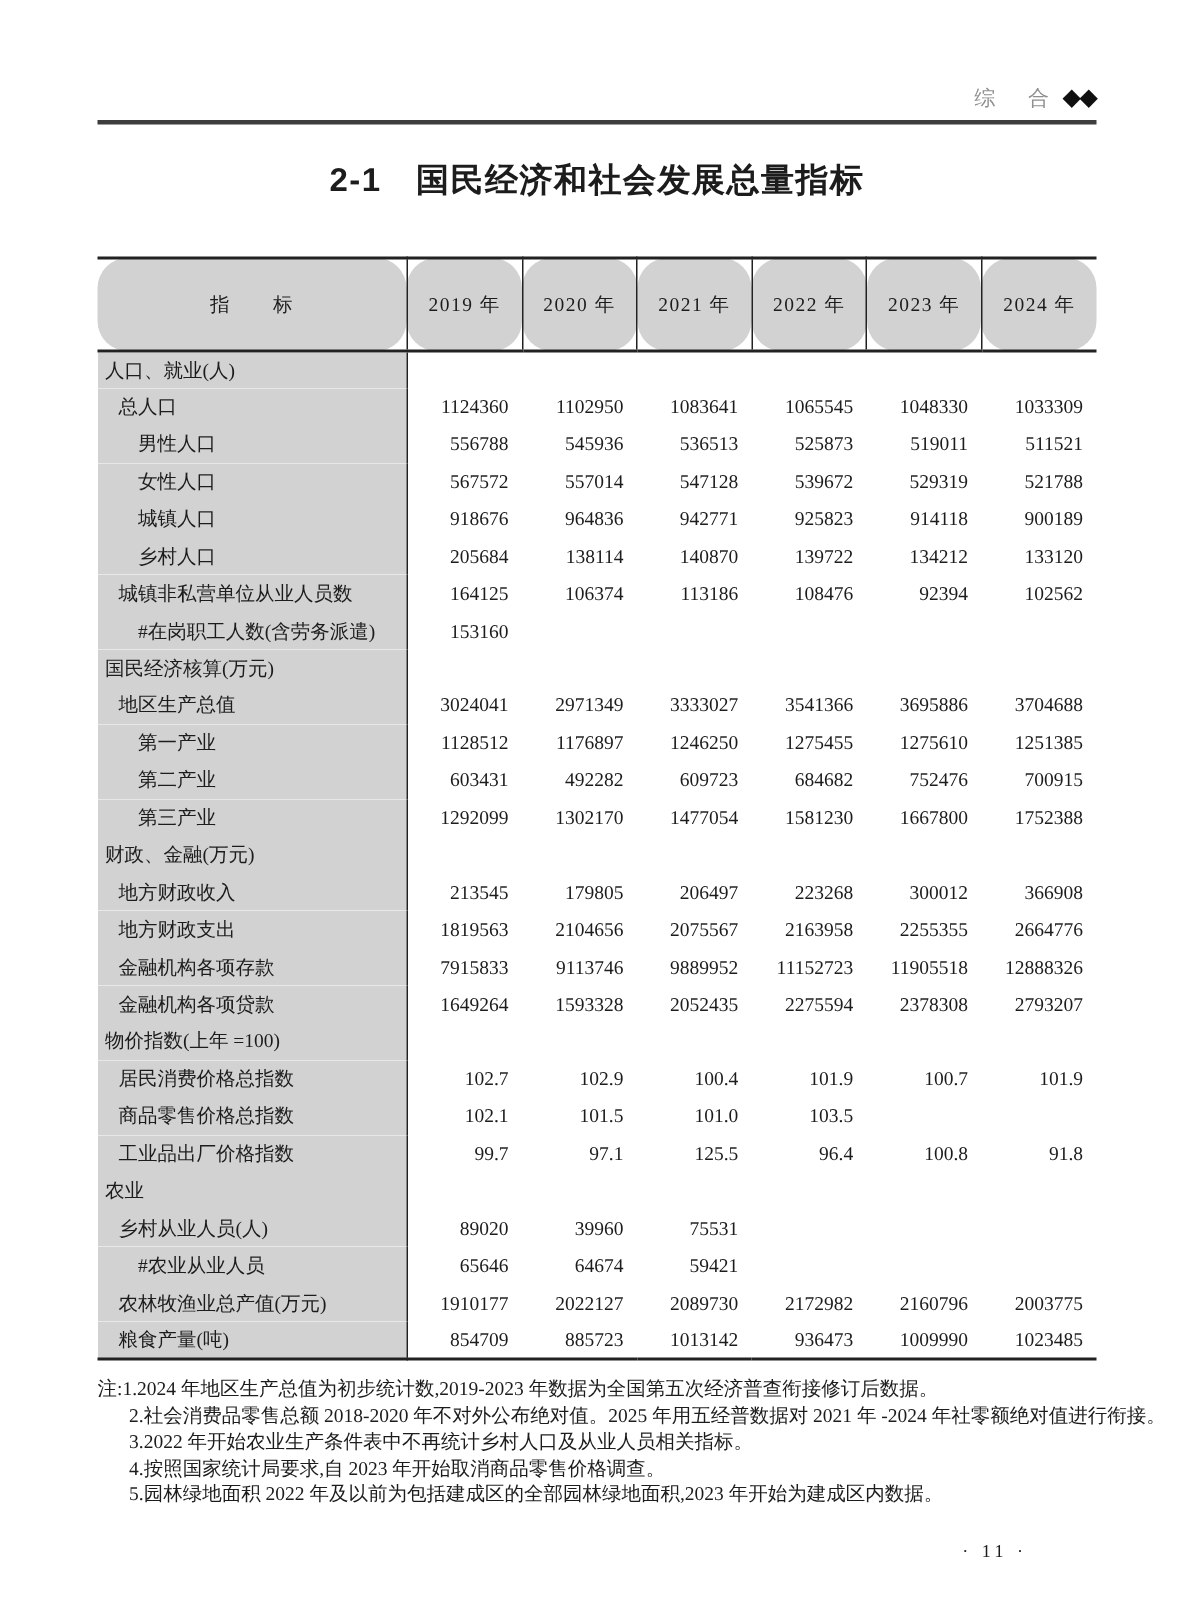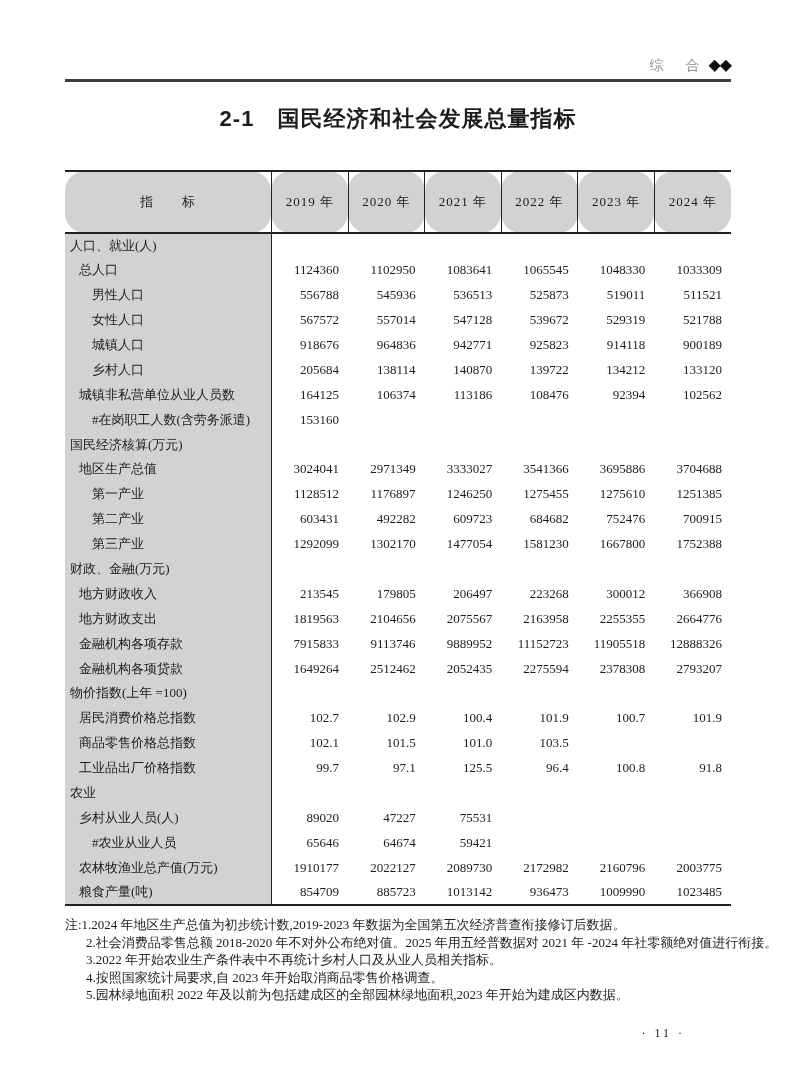--- a/index.html
+++ b/index.html
@@ -261,21 +261,21 @@
           <td class="value">7915833</td>
           <td class="value">9113746</td>
           <td class="value">9889952</td>
           <td class="value">11152723</td>
           <td class="value">11905518</td>
           <td class="value">12888326</td>
         </tr>
         <tr>
           <td class="label-cell ind-1">金融机构各项贷款</td>
           <td class="value">1649264</td>
-          <td class="value">2512462</td>
+          <td class="value">1593328</td>
           <td class="value">2052435</td>
           <td class="value">2275594</td>
           <td class="value">2378308</td>
           <td class="value">2793207</td>
         </tr>
         <tr>
           <td class="label-cell ind-0">物价指数(上年 =100)</td>
           <td class="value"></td>
           <td class="value"></td>
           <td class="value"></td>
@@ -315,21 +315,21 @@
           <td class="value"></td>
           <td class="value"></td>
           <td class="value"></td>
           <td class="value"></td>
           <td class="value"></td>
           <td class="value"></td>
         </tr>
         <tr>
           <td class="label-cell ind-1">乡村从业人员(人)</td>
           <td class="value">89020</td>
-          <td class="value">47227</td>
+          <td class="value">39960</td>
           <td class="value">75531</td>
           <td class="value"></td>
           <td class="value"></td>
           <td class="value"></td>
         </tr>
         <tr>
           <td class="label-cell ind-2">#农业从业人员</td>
           <td class="value">65646</td>
           <td class="value">64674</td>
           <td class="value">59421</td>

